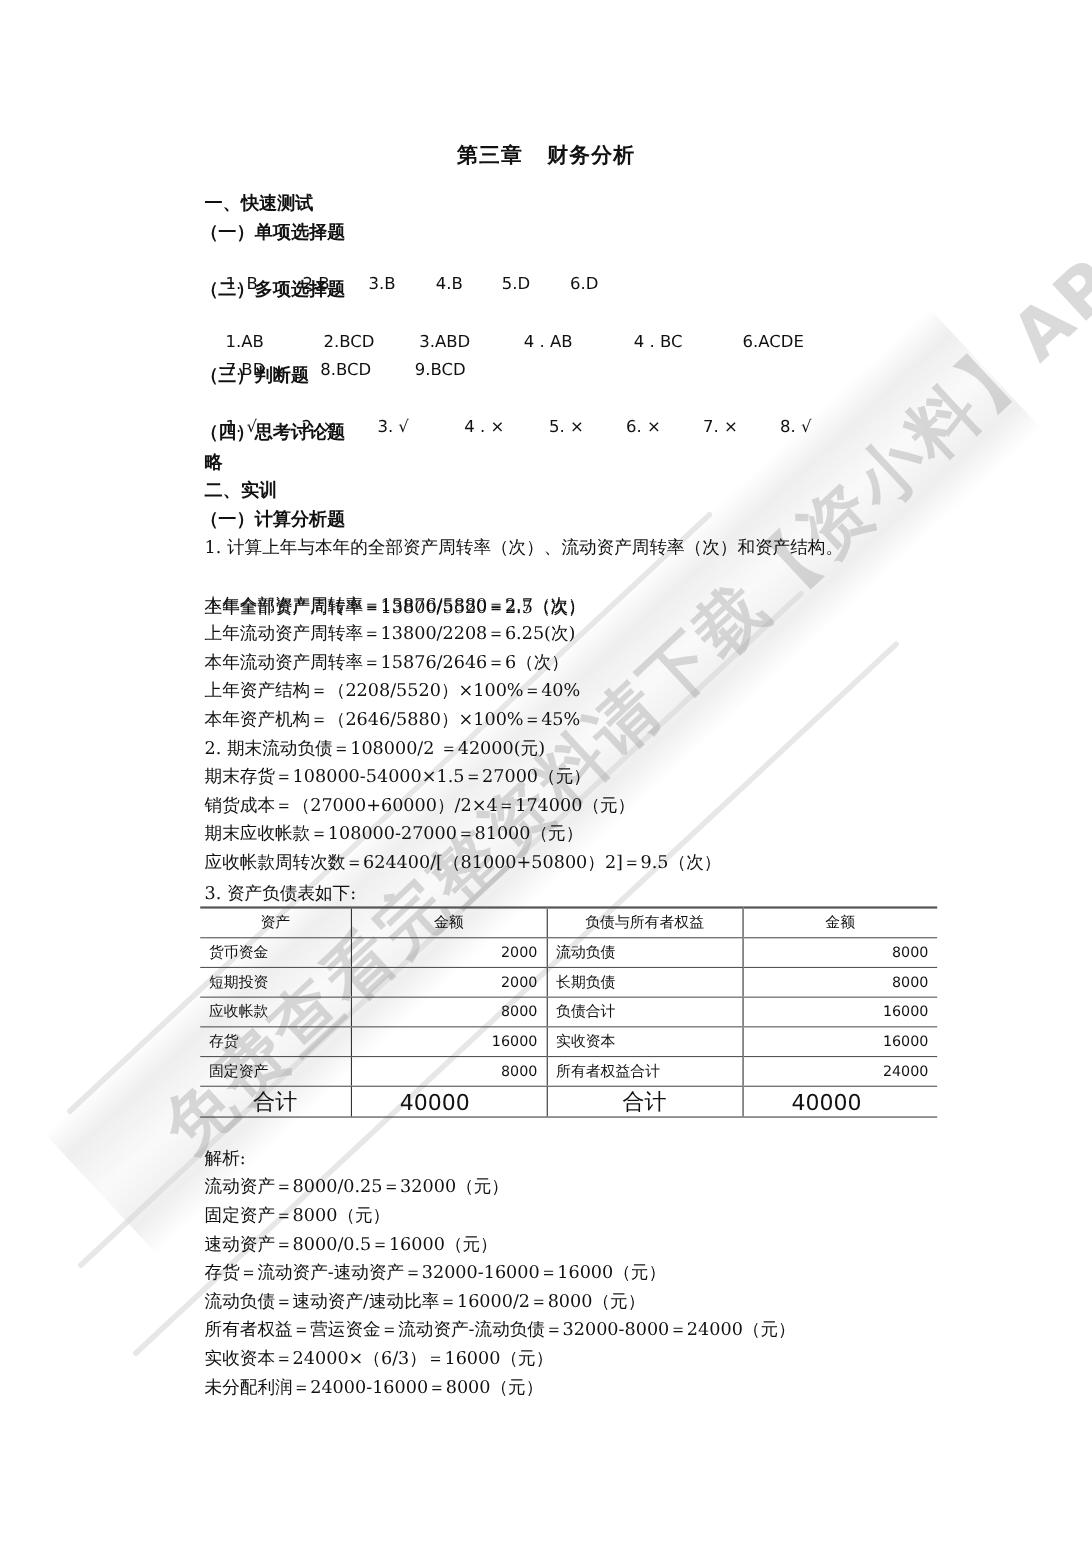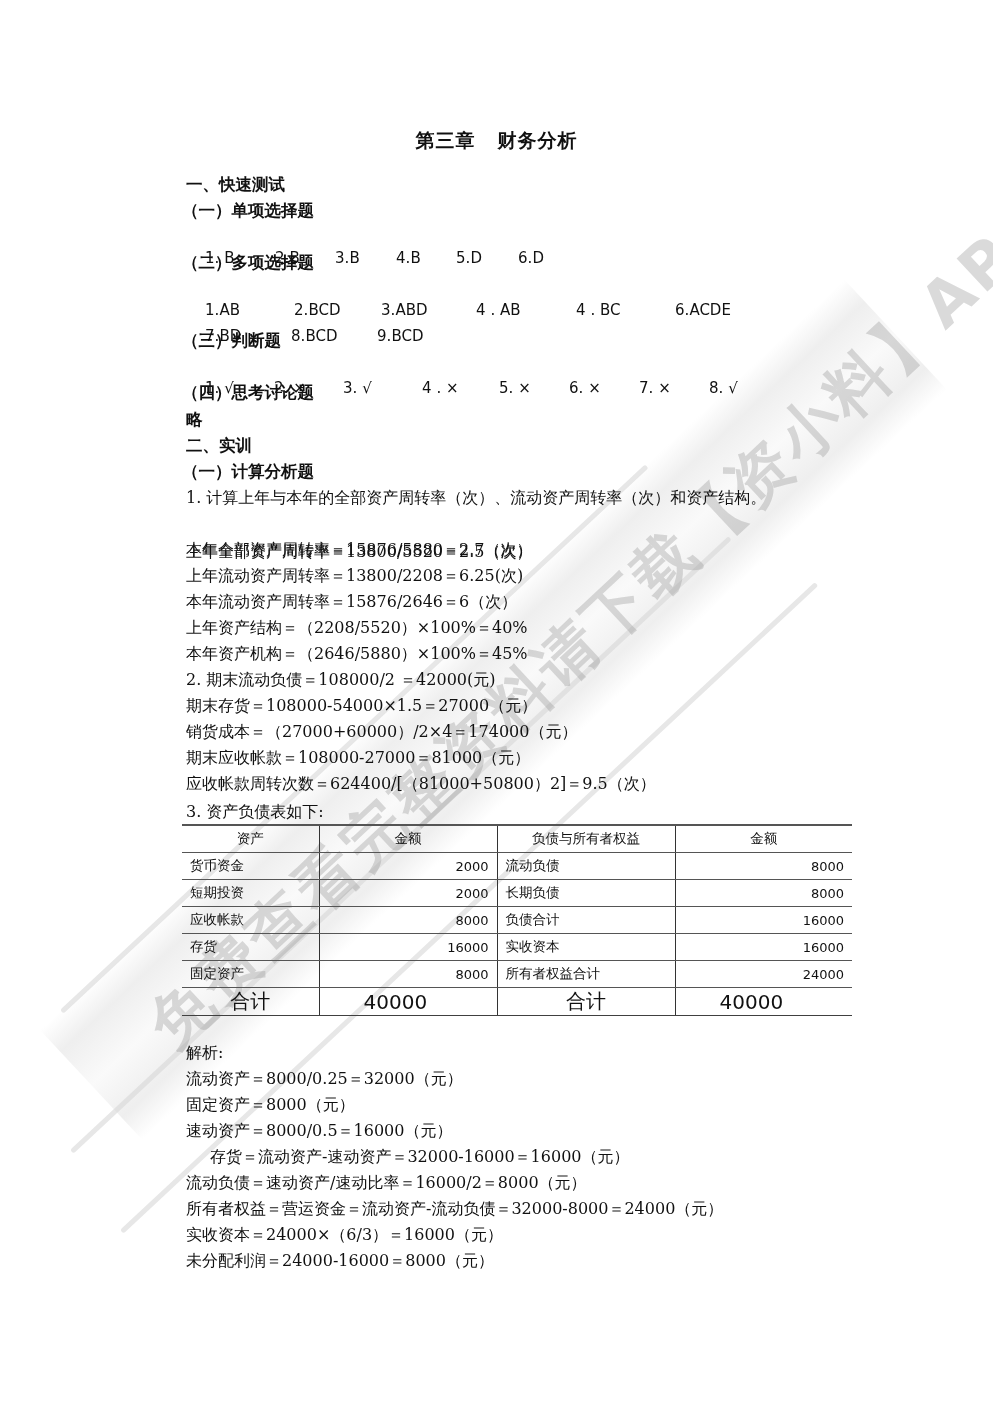--- a/index.html
+++ b/index.html
@@ -153,19 +153,19 @@
       <td class="tot-lbl">合计</td>
       <td class="tot-val">40000</td>
     </tr>
   </tbody>
     </table>
 
   <div class="line" style="top:1043px;">解析:</div>
   <div class="line" style="top:1069px;">流动资产＝8000/0.25＝32000（元）</div>
   <div class="line" style="top:1095px;">固定资产＝8000（元）</div>
   <div class="line" style="top:1121px;">速动资产＝8000/0.5＝16000（元）</div>
-  <div class="line" style="top:1147px;margin-left:24px;">存货＝流动资产-速动资产＝32000-16000＝16000（元）</div>
+  <div class="line" style="top:1147px;">存货＝流动资产-速动资产＝32000-16000＝16000（元）</div>
   <div class="line" style="top:1173px;">流动负债＝速动资产/速动比率＝16000/2＝8000（元）</div>
   <div class="line" style="top:1199px;text-align:center;">所有者权益＝营运资金＝流动资产-流动负债＝32000-8000＝24000（元）</div>
   <div class="line" style="top:1225px;">实收资本＝24000×（6/3）＝16000（元）</div>
   <div class="line" style="top:1251px;">未分配利润＝24000-16000＝8000（元）</div>
 
 </div>
 
 </body></html>

